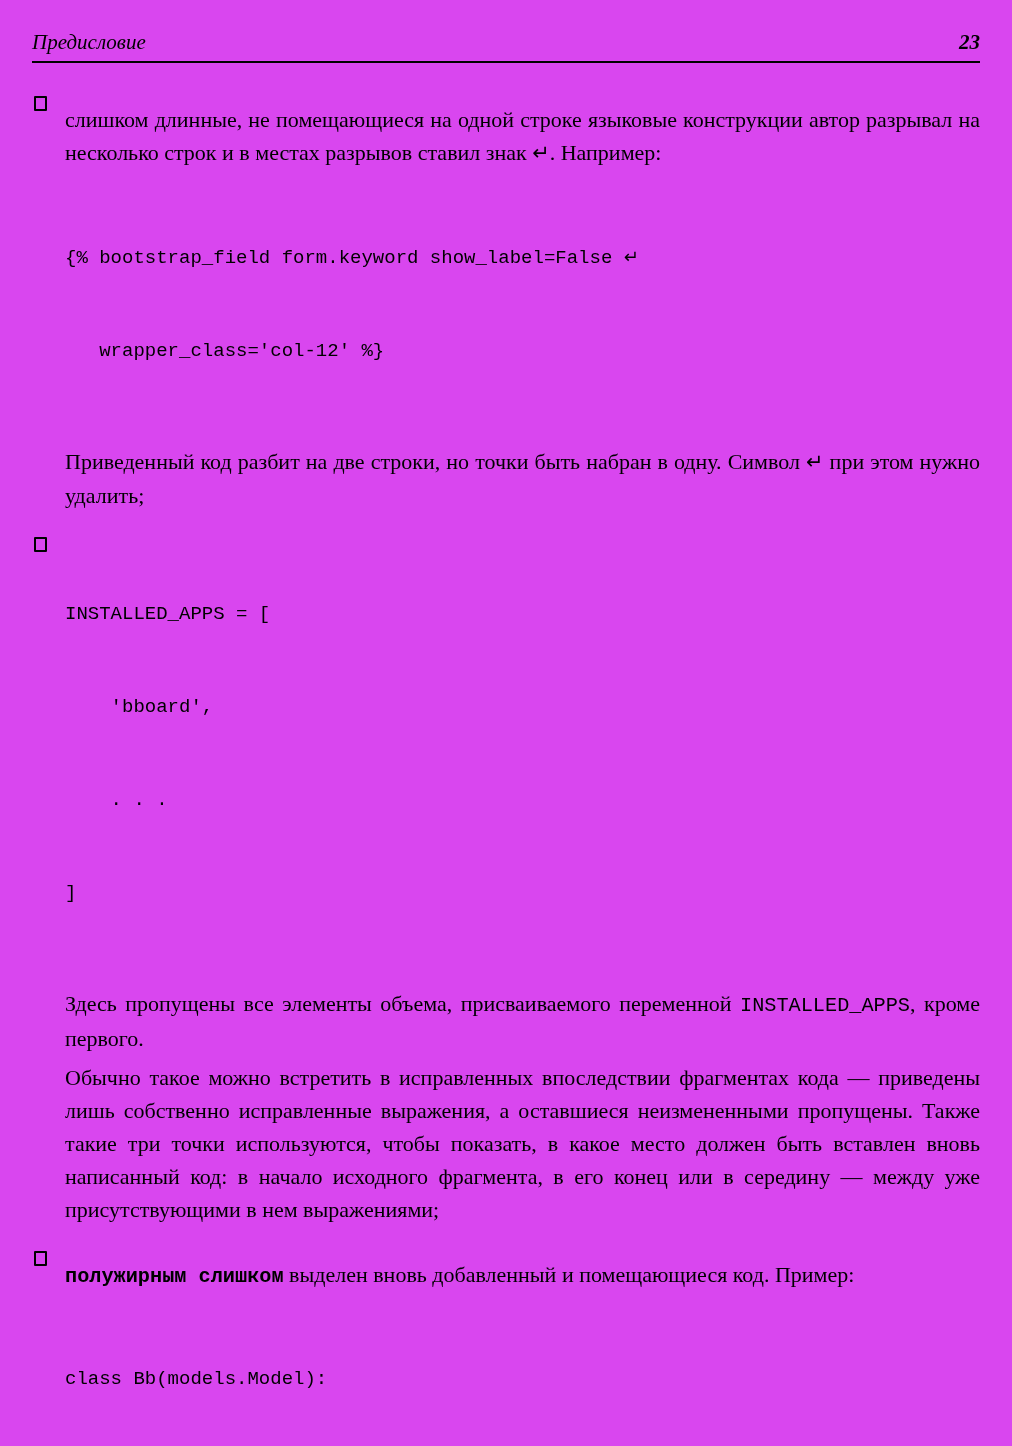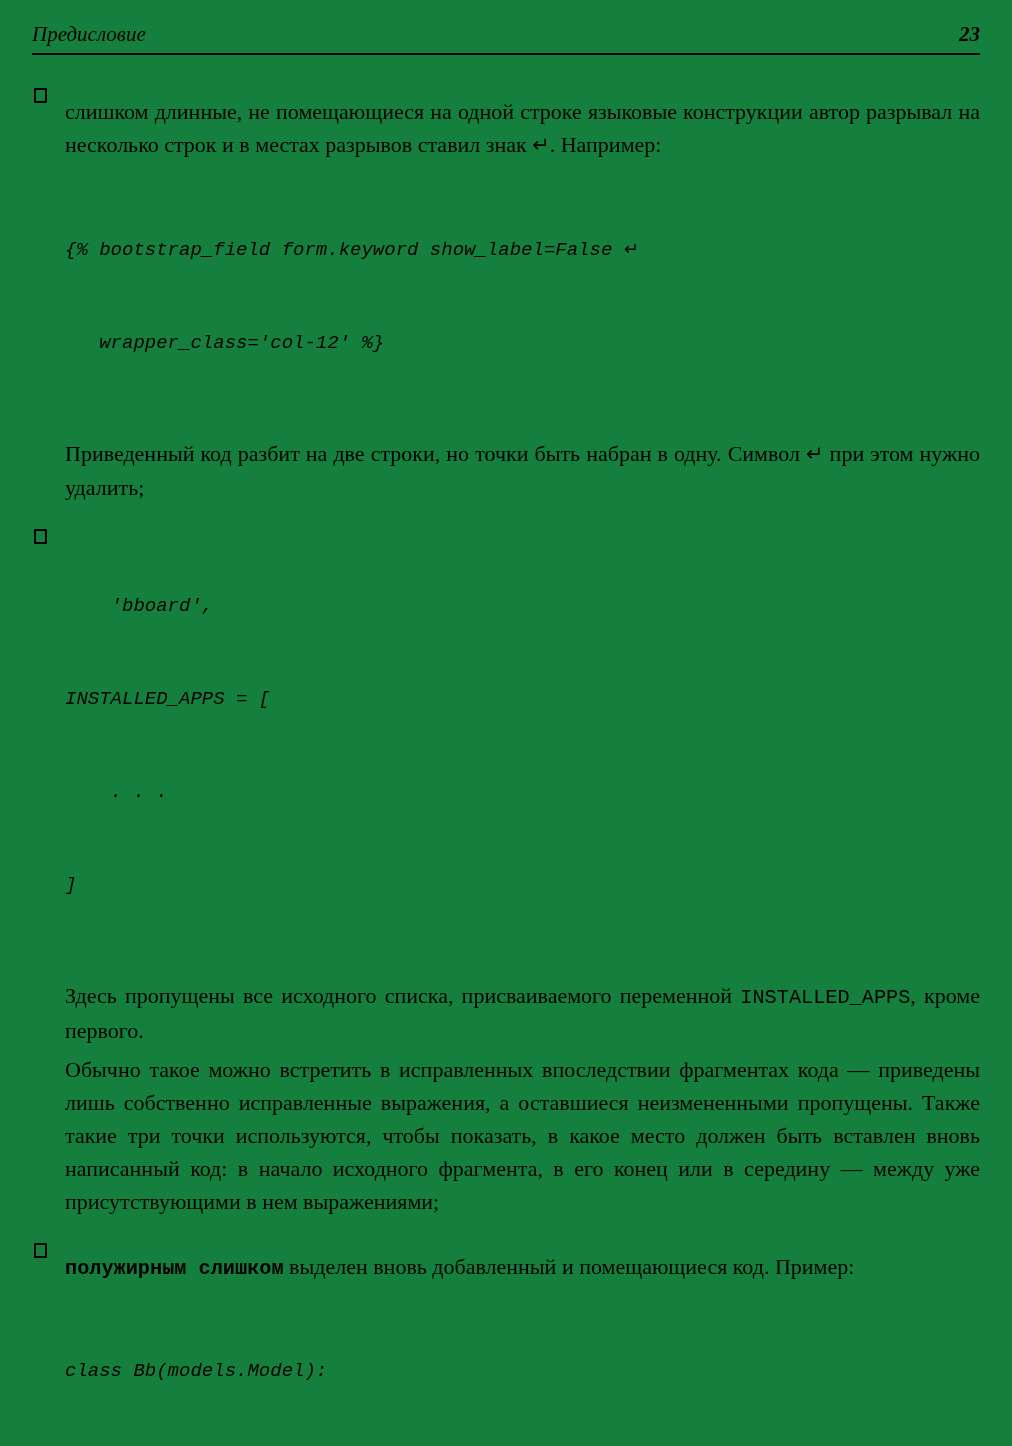--- a/index.html
+++ b/index.html
@@ -6,30 +6,30 @@
   html, body { background: #ffffff; }
   body {
     width: 1012px; height: 1446px;
     font-family: "Liberation Serif", serif;
     color: #000;
   }
   .page {
     width: 1012px; height: 1446px;
     padding: 22px 32px 0 32px;
     overflow: hidden;
-    background: #15803d;
+    background: #d946ef;
   }
   
   .hdr {
     display: flex; justify-content: space-between; align-items: baseline;
     font-style: italic; font-size: 21px;
     border-bottom: 2px solid #000;
     padding-bottom: 6px;
   }
-  .hdr .pg { font-weight: bold; font-size: 21px; }
+  .hdr .pg { font-weight: bold; font-size: 21px; margin-top: 8px; }
 
   .content { margin-top: 24px; }
 
   
   .li { display: flex; margin-top: 16px; }
   .li .bullet {
     flex: none; width: 13px; height: 15px;
     border: 2.5px solid #000; border-radius: 1px;
     margin: 9px 18px 0 2px;
   }
@@ -39,21 +39,21 @@
     font-size: 22px; line-height: 33px;
     text-align: justify;
     margin-top: 16px;
   }
   .li-body > p.body + p.body { margin-top: 6px; }
 
   
   .code {
     font-family: "Liberation Mono", "DejaVu Sans Mono", monospace;
     font-size: 19px; line-height: 31px;
-    white-space: pre; margin: 9px 0 9px 0; font-style: italic;
+    white-space: pre; margin: 9px 0 9px 0;
   }
   .code .ln { display: block; }
 
   
   .mono {
     font-family: "Liberation Mono", "DejaVu Sans Mono", monospace;
     font-size: 0.92em;
   }
   .mono-bold { font-weight: bold; }
   .arrow { font-family: "DejaVu Sans", sans-serif; font-size: 0.95em; }
@@ -79,26 +79,26 @@
           <span class="ln">   wrapper_class='col-12' %}</span>
         </div>
         <p class="body"><span>Приведенный код разбит на две строки, но точки быть набран в одну. Символ </span><span class="arrow">↵</span><span> при этом нужно удалить;</span></p>
       </div>
     </div>
 
     <div class="li">
       <span class="bullet"></span>
       <div class="li-body">
         <div class="code">
+          <span class="ln">INSTALLED_APPS = [</span>
           <span class="ln">    'bboard',</span>
-          <span class="ln">INSTALLED_APPS = [</span>
           <span class="ln">    . . .</span>
           <span class="ln">]</span>
         </div>
-        <p class="body"><span>Здесь пропущены все исходного списка, присваиваемого переменной </span><span class="mono">INSTALLED_APPS</span><span>, кроме первого.</span></p>
+        <p class="body"><span>Здесь пропущены все элементы объема, присваиваемого переменной </span><span class="mono">INSTALLED_APPS</span><span>, кроме первого.</span></p>
         <p class="body">Обычно такое можно встретить в исправленных впоследствии фрагментах кода — приведены лишь собственно исправленные выражения, а оставшиеся неизмененными пропущены. Также такие три точки используются, чтобы показать, в какое место должен быть вставлен вновь написанный код: в начало исходного фрагмента, в его конец или в середину — между уже присутствующими в нем выражениями;</p>
       </div>
     </div>
 
     <div class="li">
       <span class="bullet"></span>
       <div class="li-body">
         <p class="body"><span class="mono mono-bold">полужирным слишком</span><span> выделен вновь добавленный и помещающиеся код. Пример:</span></p>
         <div class="code">
           <span class="ln">class Bb(models.Model):</span>

